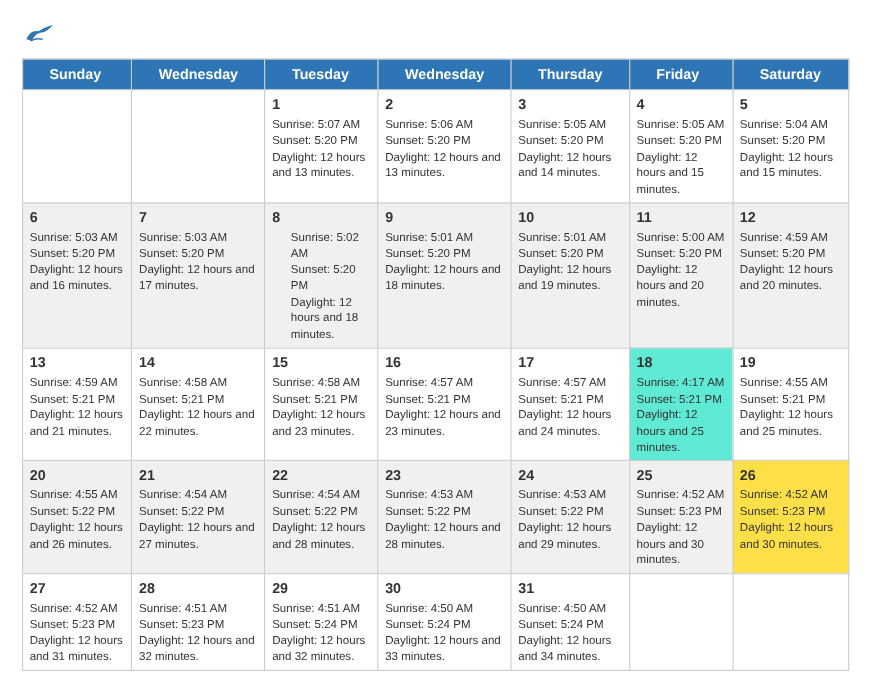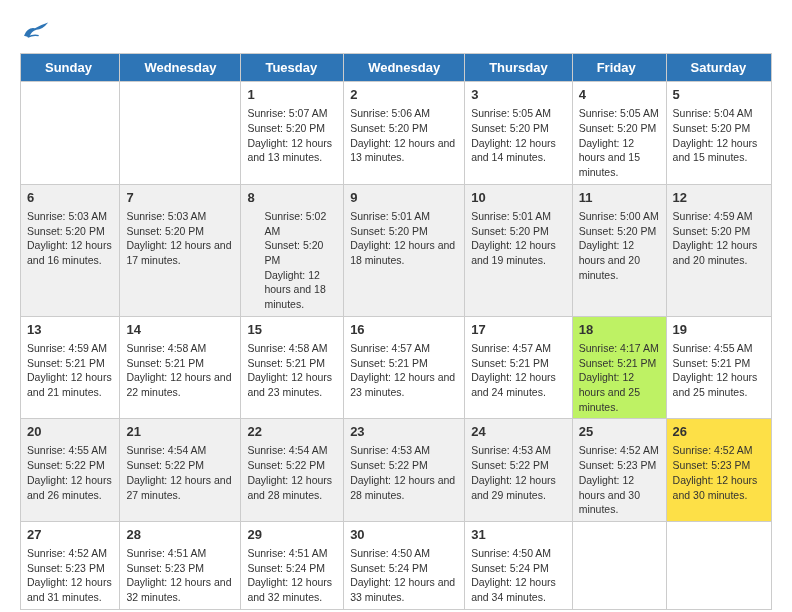--- a/index.html
+++ b/index.html
@@ -221,21 +221,21 @@
           <div class="day-info" style="white-space: pre-line;">Sunrise: 4:57 AM
 Sunset: 5:21 PM
 Daylight: 12 hours and 23 minutes.</div>
         </td>
         <td style="background-color: rgb(255, 255, 255);">
           <span class="day-number">17</span>
           <div class="day-info" style="white-space: pre-line;">Sunrise: 4:57 AM
 Sunset: 5:21 PM
 Daylight: 12 hours and 24 minutes.</div>
         </td>
-        <td style="background-color: #bef264;">
+        <td style="background-color: #5eead4;">
           <span class="day-number">18</span>
           <div class="day-info" style="white-space: pre-line;">Sunrise: 4:17 AM
 Sunset: 5:21 PM
 Daylight: 12 hours and 25 minutes.</div>
         </td>
         <td style="background-color: rgb(255, 255, 255);">
           <span class="day-number">19</span>
           <div class="day-info" style="white-space: pre-line;">Sunrise: 4:55 AM
 Sunset: 5:21 PM
 Daylight: 12 hours and 25 minutes.</div>

